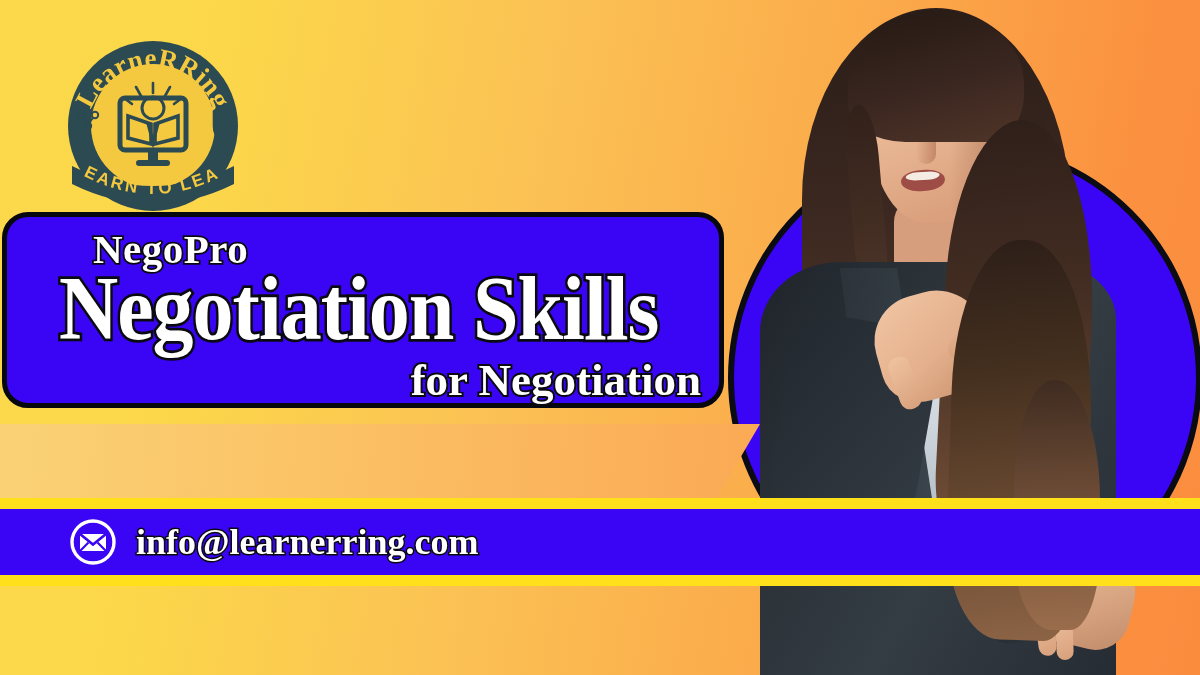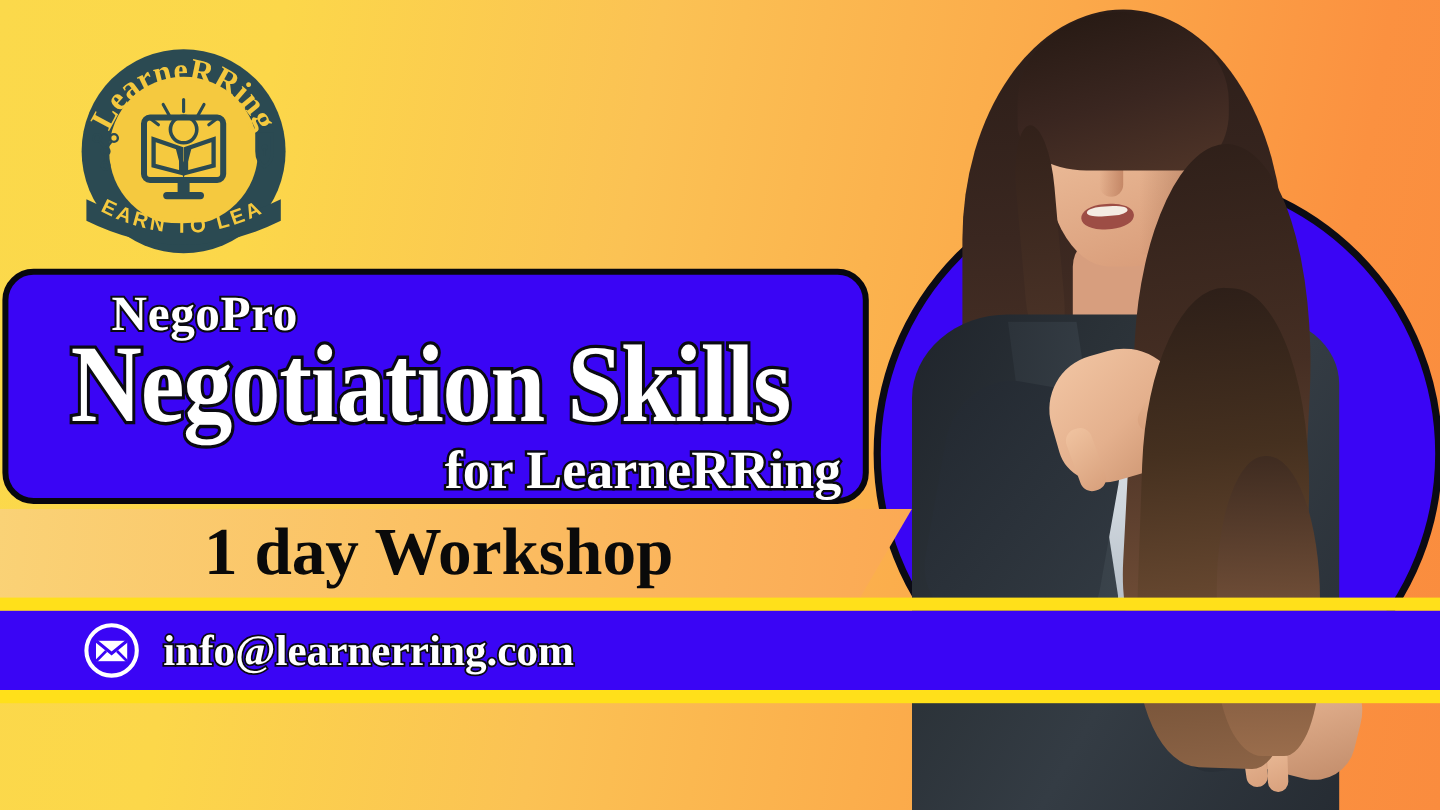--- a/index.html
+++ b/index.html
@@ -294,21 +294,21 @@
     top: 38px;
     width: 182px;
     height: 182px;
     z-index: 5;
   }
 
   
   .title-panel {
     position: absolute;
     left: 2px;
-    top: 224px;
+    top: 212px;
     width: 722px;
     height: 196px;
     background: #3A05F5;
     border: 5px solid #07070E;
     border-radius: 26px;
     z-index: 4;
   }
   .kicker {
     position: absolute;
     left: 86px;
@@ -510,26 +510,25 @@
       <defs>
         <path id="ribPath" d="M 22 138 Q 91 174 160 138" fill="none"></path>
       </defs>
       <text font-family="Liberation Sans, sans-serif" font-size="17" font-weight="bold" fill="#F5C93F" letter-spacing="2.6">
         <textPath href="#ribPath" startOffset="50%" text-anchor="middle">LEARN TO LEAD</textPath>
       </text>
     </svg>
   </div>
 
   <div class="mid-band"></div>
-  <div class="workshop">1 day Workshop</div>
 
   <div class="title-panel">
     <div class="kicker">NegoPro</div>
     <div class="headline">Negotiation Skills</div>
-    <div class="subhead">for LearneRRing</div>
+    <div class="subhead">for Negotiation</div>
   </div>
 
   <div class="email-stripe-top"></div>
   <div class="email-bar"></div>
   <div class="email-stripe-bot"></div>
 
   <div class="mail-icon">
     <svg viewBox="0 0 48 48" width="48" height="48">
       <circle cx="24" cy="24" r="21" fill="none" stroke="#FFFFFF" stroke-width="3.4"></circle>
       <rect x="11" y="16" width="26" height="17" fill="#FFFFFF"></rect>

